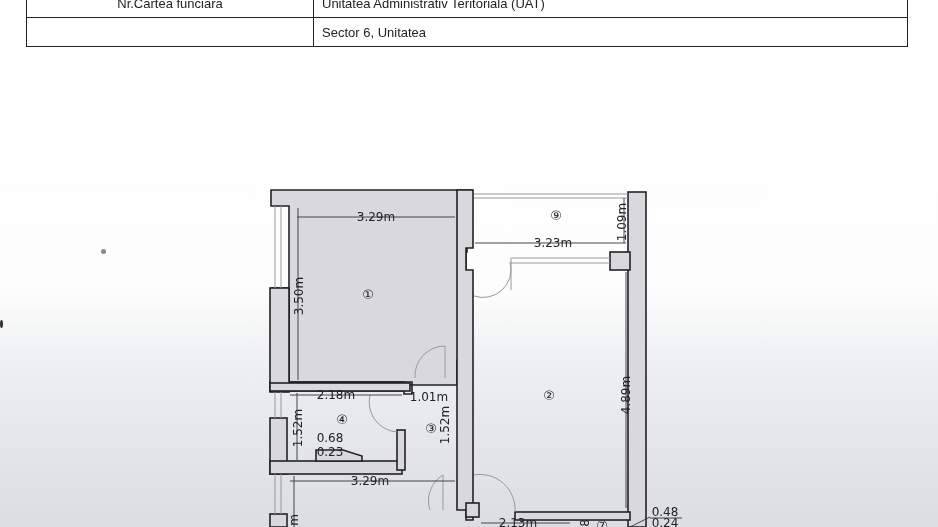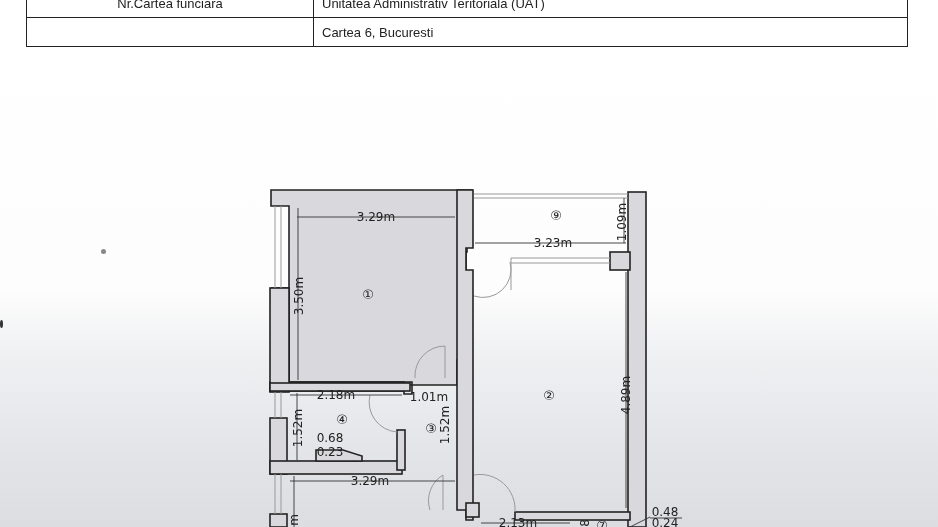--- a/index.html
+++ b/index.html
@@ -30,21 +30,21 @@
 <body>
 
 <table class="doc-table">
   <tbody>
       <tr>
     <td class="c1">Nr.Cartea funciara</td>
     <td class="c2">Unitatea Administrativ Teritoriala (UAT)</td>
   </tr>
   <tr>
     <td class="c1"></td>
-    <td class="c2">Cartea 6, Bucuresti</td>
+    <td class="c2">Sector 6, Unitatea</td>
   </tr>
 </tbody>
   </table>
 
 <div class="speck" style="left:101px;top:249px;width:5px;height:5px;"></div>
 <div class="speck" style="left:0px;top:320px;width:3px;height:8px;background:#333;"></div>
 
 <svg class="plan" viewBox="0 0 938 527">
   <g stroke="#222" stroke-width="1.6" fill="#d9d9dd">
 

